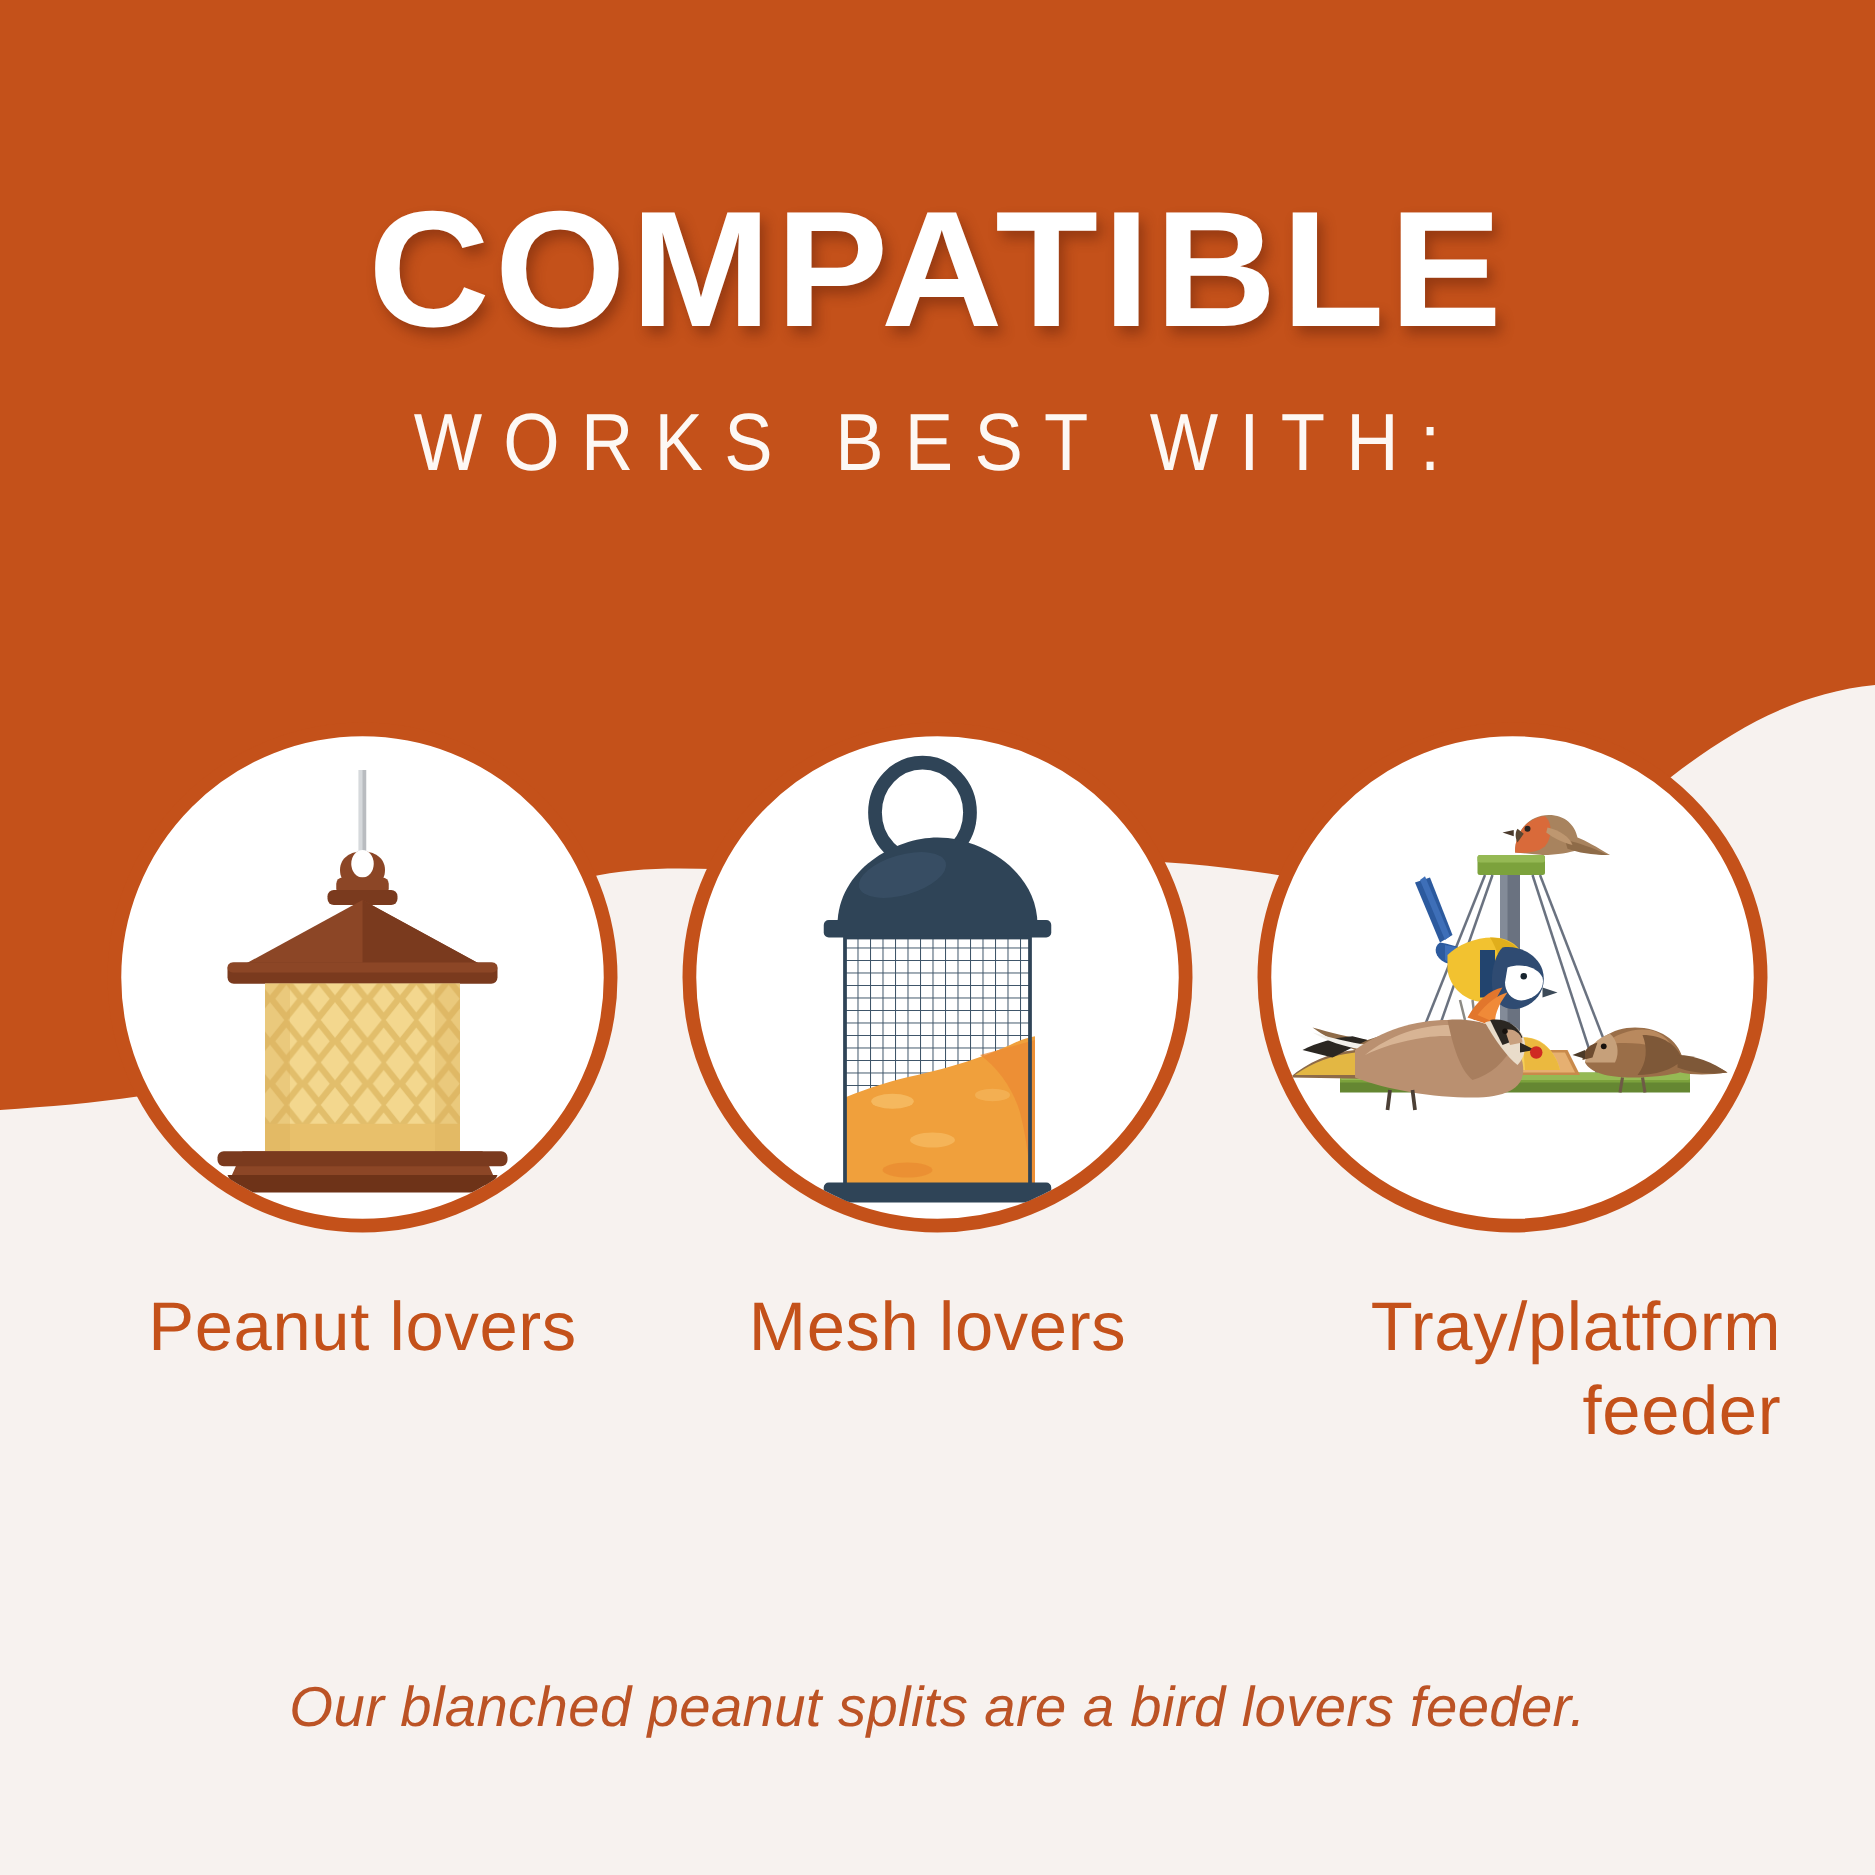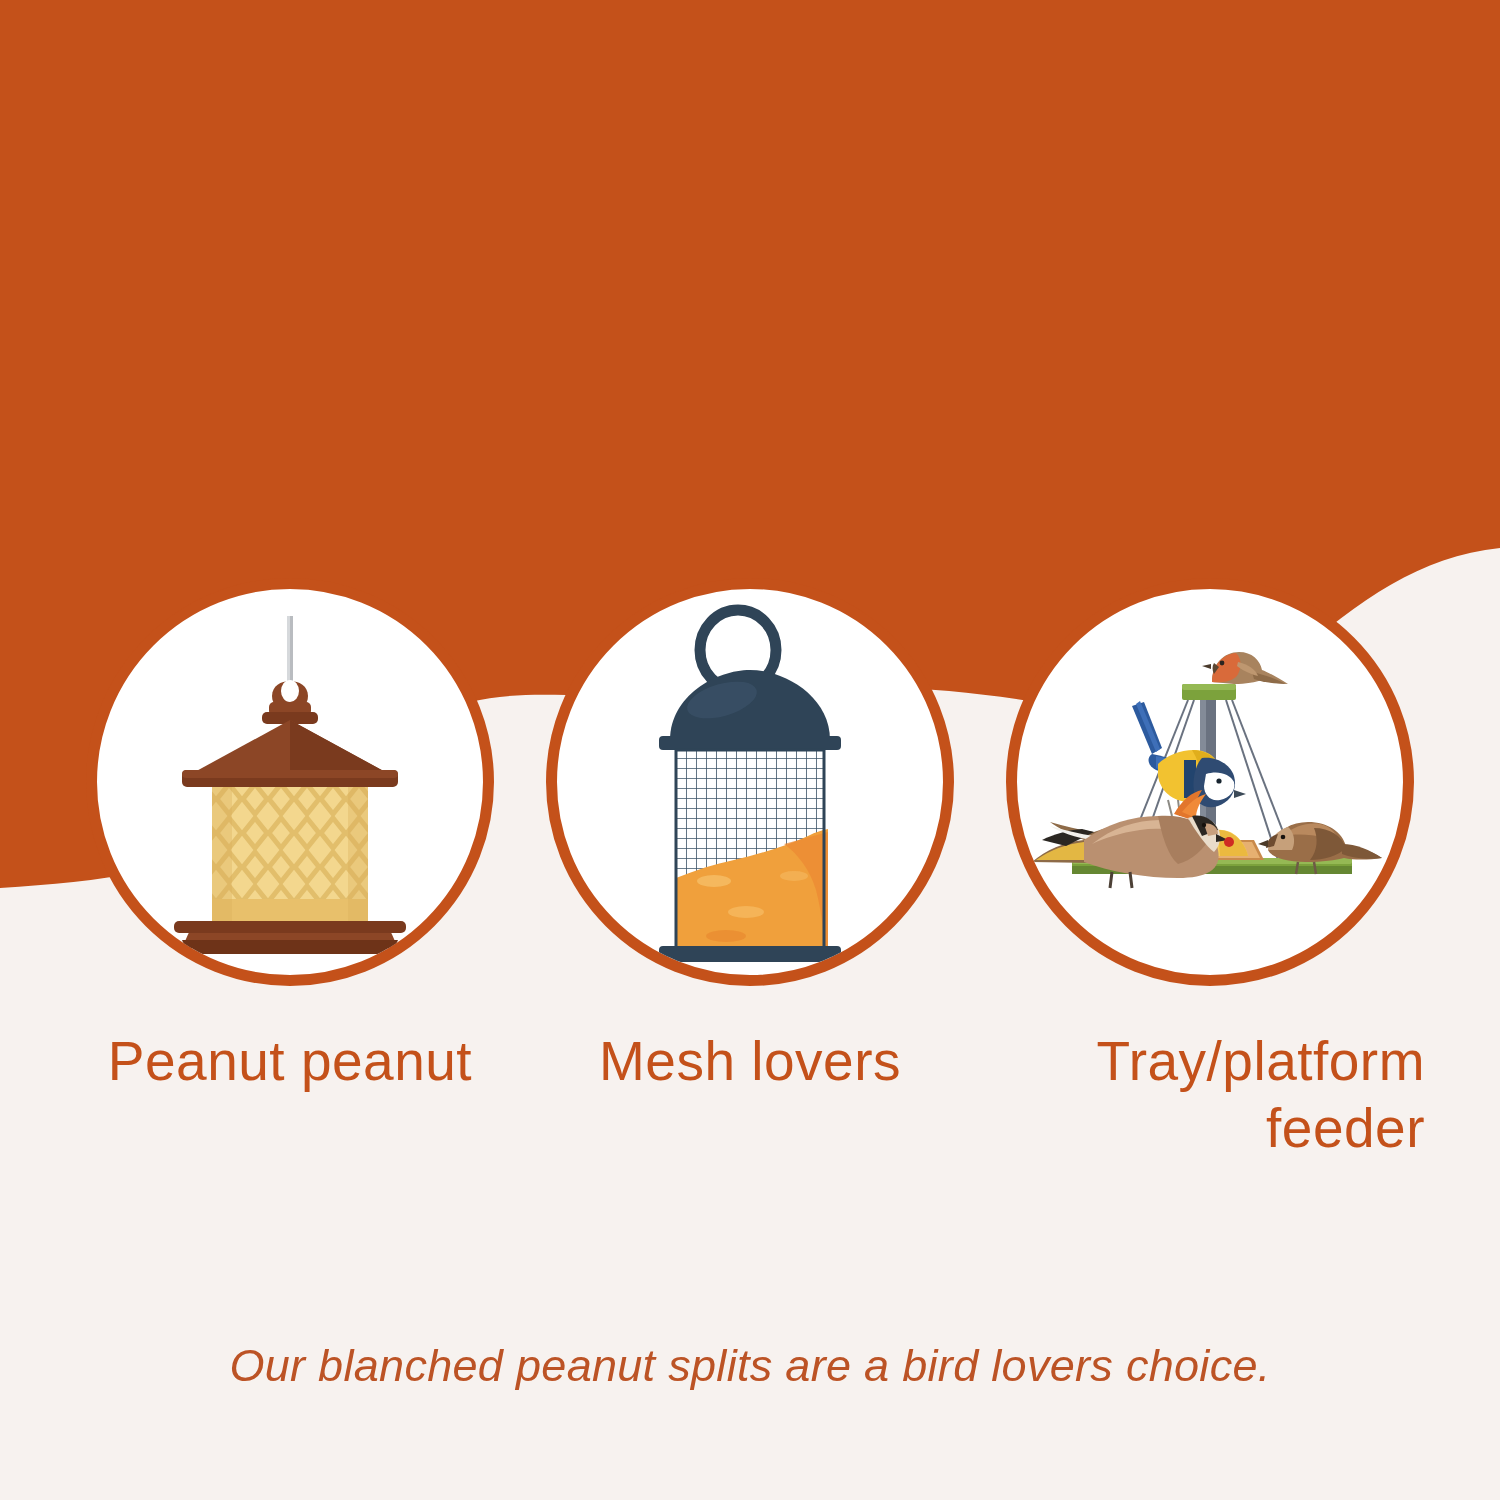--- a/index.html
+++ b/index.html
@@ -143,20 +143,24 @@
     <path d="M0,0 L1500,0 L1500,548
              C1420,556 1360,600 1290,660
              C1215,724 1140,720 1058,706
              C980,692 905,684 828,690
              C760,695 700,700 640,698
              C575,696 520,690 470,702
              C410,716 350,760 290,808
              C215,868 120,880 0,888 Z" fill="#C4511A"></path>
   </svg>
 
+  <div class="headline-block">
+    <h1 class="headline">COMPATIBLE</h1>
+    <div class="subhead">WORKS BEST WITH:</div>
+  </div>
 
   <div class="circles-row">
 
     <div class="circle-wrap c1">
       <div class="circle-disc"></div>
       <svg class="circle-art" viewBox="0 0 408 408">
         <defs>
           <clipPath id="clipC1">
               <circle cx="204" cy="204" r="193"></circle>
             </clipPath>
@@ -360,20 +364,20 @@
             <path d="M262,262 L252,266 L262,269 Z" fill="#4C3A28"></path>
             <path d="M292,284 L290,296 M308,284 L310,296" stroke="#6E5A46" stroke-width="2.5" fill="none"></path>
           </g>
 
         </g>
       </svg>
     </div>
   </div>
 
   <div class="labels-row">
-    <div class="label l1">Peanut peanut</div>
+    <div class="label l1">Peanut lovers</div>
     <div class="label l2">Mesh lovers</div>
     <div class="label l3">Tray/platform feeder</div>
   </div>
 
-  <div class="tagline">Our blanched peanut splits are a bird lovers choice.</div>
+  <div class="tagline">Our blanched peanut splits are a bird lovers feeder.</div>
 
 </div>
 
 </body></html>

